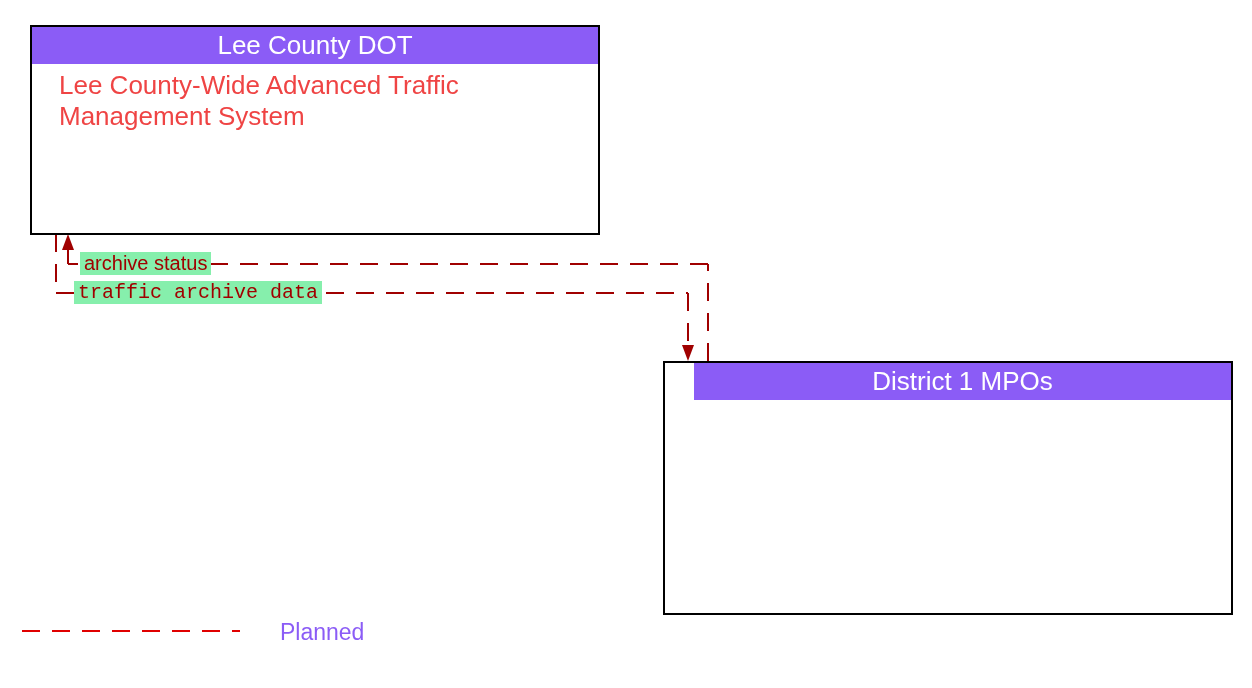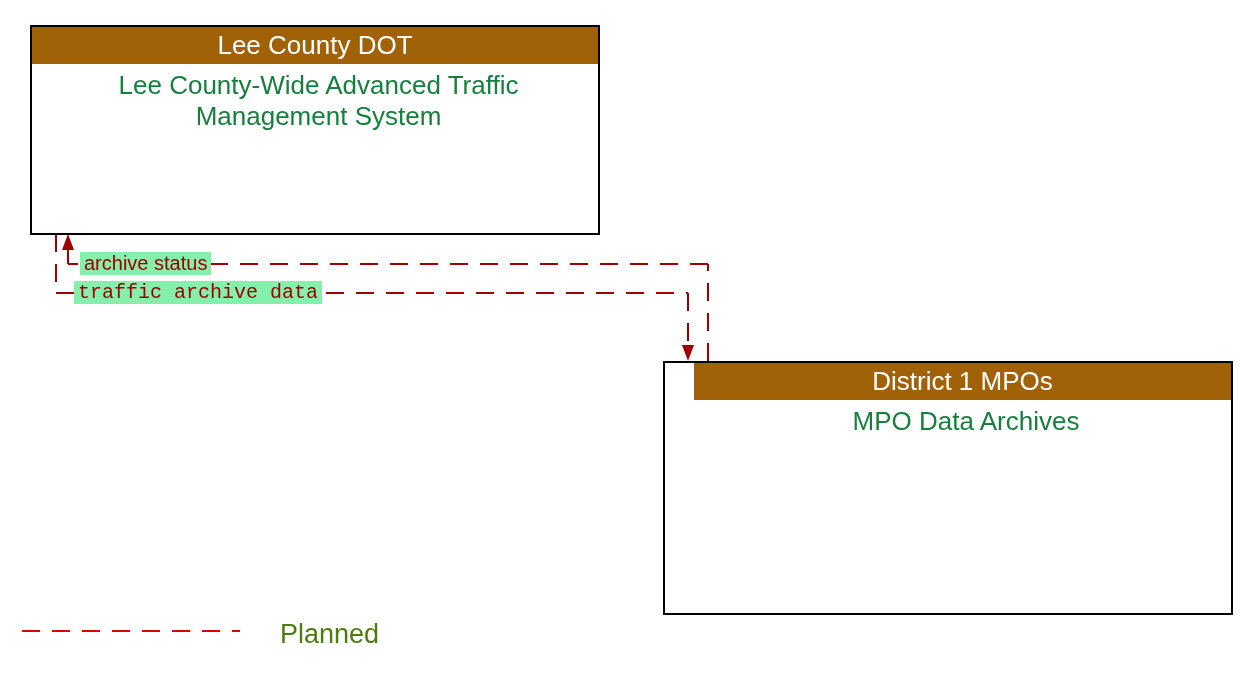--- a/index.html
+++ b/index.html
@@ -13,47 +13,47 @@
       width: 1252px;
       height: 688px;
       position: relative;
     }
     .entity-box {
       position: absolute;
       border: 2px solid black;
       background: white;
     }
     .entity-header {
-      background: #a16207;
+      background: #8b5cf6;
       color: white;
       font-size: 26px;
       text-align: center;
       padding: 3px 0;
       font-weight: normal;
     }
     .entity-body {
-      color: #15803d;
+      color: #ef4444;
       font-size: 26px;
-      text-align: center;
+      text-align: left;
       padding: 6px 20px;
       line-height: 1.2;
       margin-left: 7px;
     }
     .flow-label {
       position: absolute;
       color: #A00000;
       font-size: 20px;
       background: #86efac;
       padding: 0 4px;
       white-space: nowrap;
     }
     .legend-text {
       position: absolute;
-      color: #4d7c0f;
-      font-size: 27px;
+      color: #8b5cf6;
+      font-size: 23px;
     }
     svg.flows {
       position: absolute;
       top: 0;
       left: 0;
       width: 1252px;
       height: 688px;
       pointer-events: none;
     }
     line.dashed {
@@ -90,19 +90,18 @@
   <line class="legend-dash" x1="22" y1="631" x2="240" y2="631"></line>
 </svg>
 
 <div class="entity-box" style="left:30px; top:25px; width:570px; height:210px;">
   <div class="entity-header">Lee County DOT</div>
   <div class="entity-body">Lee County-Wide Advanced Traffic Management System</div>
 </div>
 
 <div class="entity-box" style="left:663px; top:361px; width:570px; height:254px;padding-left:29px;">
   <div class="entity-header">District 1 MPOs</div>
-  <div class="entity-body">MPO Data Archives</div>
 </div>
 
 <div class="flow-label" style="left:80px; top:252px;">archive status</div>
 <div class="flow-label" style="left:74px; top:281px;font-family:Liberation Mono, monospace;">traffic archive data</div>
 
 <div class="legend-text" style="left:280px; top:619px;">Planned</div>
 
 </body></html>

